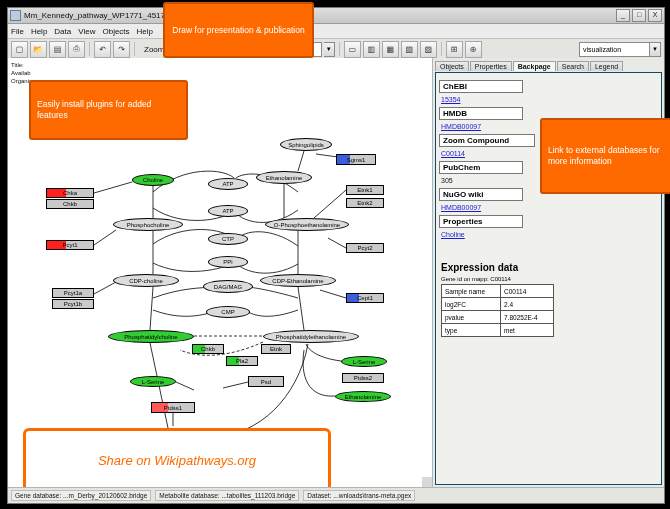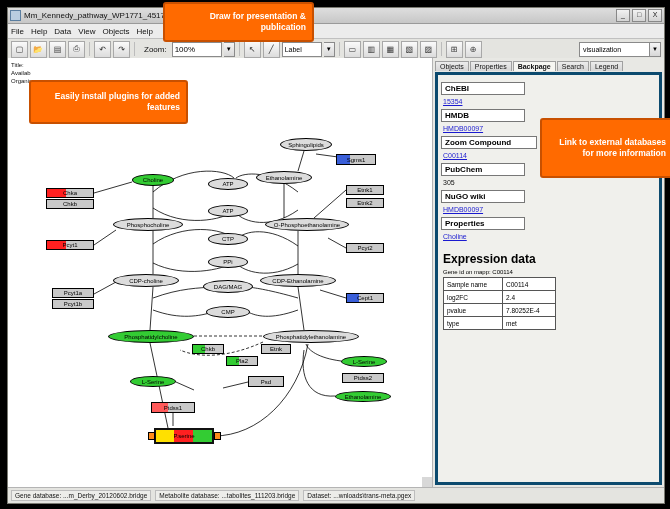--- a/index.html
+++ b/index.html
@@ -37,32 +37,32 @@
   .infoblk{position:absolute;left:3px;top:3px;font-size:6px;color:#111;line-height:8px;}
 
   
   .node{position:absolute;font-size:6px;display:flex;align-items:center;justify-content:center;color:#000;box-sizing:border-box;}
   .ell{border:1px solid #000;background:#dcdcdc;border-radius:50%;}
   .rect{border:1px solid #000;background:#c9c9c9;}
   .green{background:#33cc33;}
   svg.edges{position:absolute;left:0;top:0;width:424px;height:445px;}
 
   
-  .callout{position:absolute;background:#ff6a00;color:#fff;font-weight:bold;border:2px solid #c85000;border-radius:3px;text-align:right;display:flex;align-items:center;justify-content:center;padding:4px 6px;line-height:11px;}
+  .callout{position:absolute;background:#ff6a00;color:#fff;font-weight:normal;border:2px solid #c85000;border-radius:3px;text-align:left;display:flex;align-items:center;justify-content:center;padding:12px 6px;line-height:11px;}
   .callout.w{background:#fff;color:#ff6a00;border:3px solid #ff6a00;border-radius:6px;font-style:italic;}
 
   
   .tabs{display:flex;height:13px;align-items:flex-end;padding-left:2px;gap:1px;background:#e8e8e4;}
   .tab{font-size:7px;padding:1px 4px;border:1px solid #a0a0a0;border-bottom:none;background:linear-gradient(#ececec,#d6d6d6);color:#111;}
   .tab.active{background:#f6f6f2;font-weight:bold;}
-  .sidebody{position:absolute;left:2px;top:14px;right:2px;bottom:2px;background:#f0f0ec;border:3px solid #0c4a6e;overflow:hidden;padding:3px;}
+  .sidebody{position:absolute;left:2px;top:14px;right:2px;bottom:2px;background:#f0f0ec;border:1px solid #0c4a6e;overflow:hidden;padding:3px;}
   .dbhdr{background:#fff;border:1px solid #777;font-size:8px;font-weight:bold;padding:1px 3px;margin-top:4px;width:76px;}
   .dblink{font-size:7px;color:#1a1ad0;text-decoration:underline;margin:3px 0 0 2px;display:block;}
   .dbplain{font-size:7px;color:#111;margin:3px 0 0 2px;display:block;}
-  .exphdr{font-size:12px;font-weight:bold;margin:12px 0 3px 2px;}
+  .exphdr{font-size:10px;font-weight:bold;margin:24px 0 3px 2px;}
   .geneid{font-size:6px;margin:2px 0 2px 2px;}
   table.exp{border-collapse:collapse;margin-left:2px;}
   table.exp td{border:1px solid #555;font-size:6.5px;padding:1px 3px;background:#fff;height:10px;}
   table.exp td.k{width:52px;}
   table.exp td.v{width:46px;}
 
   
   .statusbar{position:absolute;left:0;right:0;bottom:0;height:15px;background:#e4e4e0;border-top:1px solid #b4b4b4;display:flex;align-items:center;font-size:6.5px;color:#111;padding-left:3px;gap:4px;}
   .stcell{border:1px solid #bdbdbd;background:#ededea;padding:1px 3px;}
   .scrollcorner{position:absolute;right:0;bottom:0;width:10px;height:10px;background:#d8d8d8;}
@@ -204,20 +204,21 @@
       <div class="node rect" style="left:334px;top:315px;width:42px;height:10px;">Ptdss2</div>
       <div class="node ell green" style="left:122px;top:318px;width:46px;height:11px;">L-Serine</div>
       <div class="node rect" style="left:240px;top:318px;width:36px;height:11px;">Psd</div>
       <div class="node ell green" style="left:327px;top:333px;width:56px;height:11px;">Ethanolamine</div>
       <div class="node rect" style="left:143px;top:344px;width:44px;height:11px;background:linear-gradient(to right,#ff5a5a 0 38%,#c9c9c9 38%);">Ptdss1</div>
       <div class="node rect" style="left:146px;top:370px;width:60px;height:16px;background:linear-gradient(to right,#ffe000 0 33%,#ff2020 33% 66%,#33cc33 66%);border:2px solid #111;">P.serine</div>
       <div class="node" style="left:140px;top:374px;width:7px;height:8px;background:#ff8c1a;border:1px solid #000;"></div>
       <div class="node" style="left:206px;top:374px;width:7px;height:8px;background:#ff8c1a;border:1px solid #000;"></div>
 
       <div class="callout" style="left:21px;top:22px;width:143px;height:32px;font-size:8.5px;">Easily install plugins for added features</div>
+      <div class="callout w" style="left:15px;top:370px;width:290px;height:34px;font-size:13px;">Share on Wikipathways.org</div>
       <div class="scrollcorner"></div>
     </div>
 
     <div class="sidepane">
       <div class="tabs">
         <div class="tab">Objects</div>
         <div class="tab">Properties</div>
         <div class="tab active">Backpage</div>
         <div class="tab">Search</div>
         <div class="tab">Legend</div>

